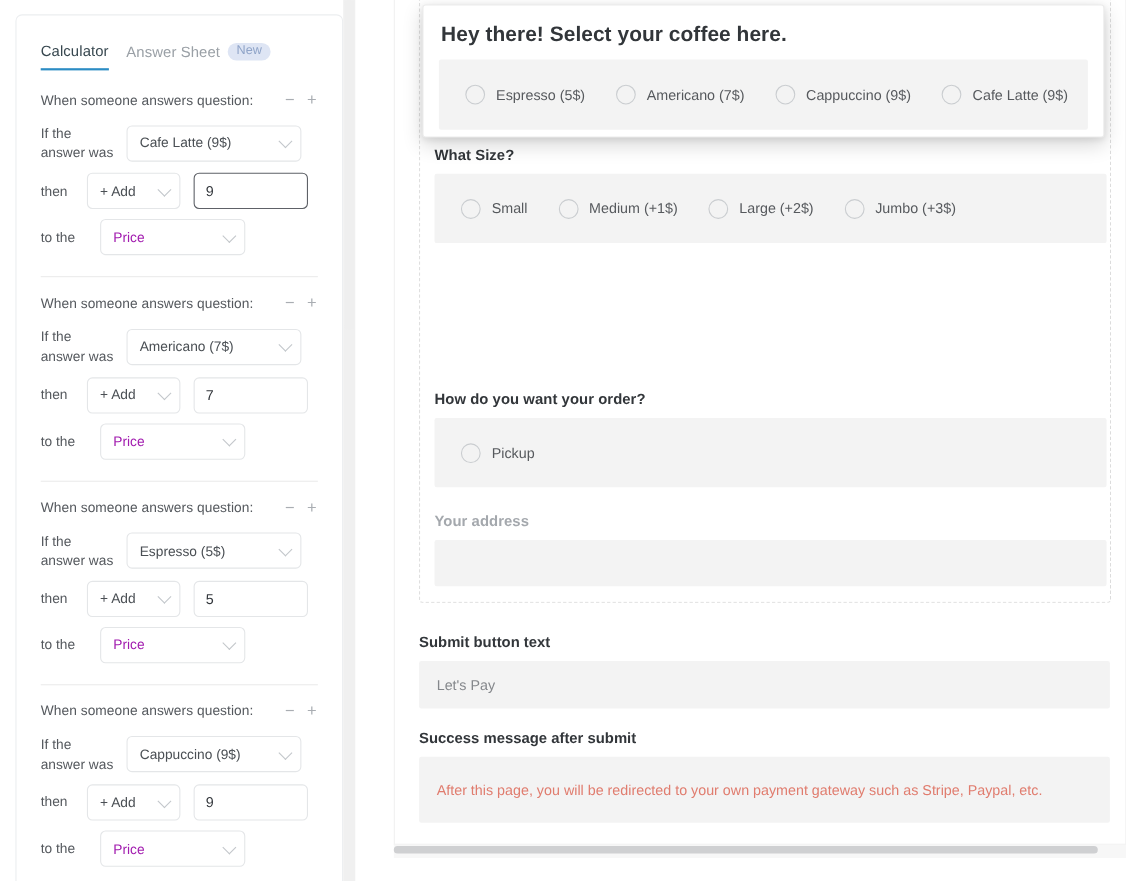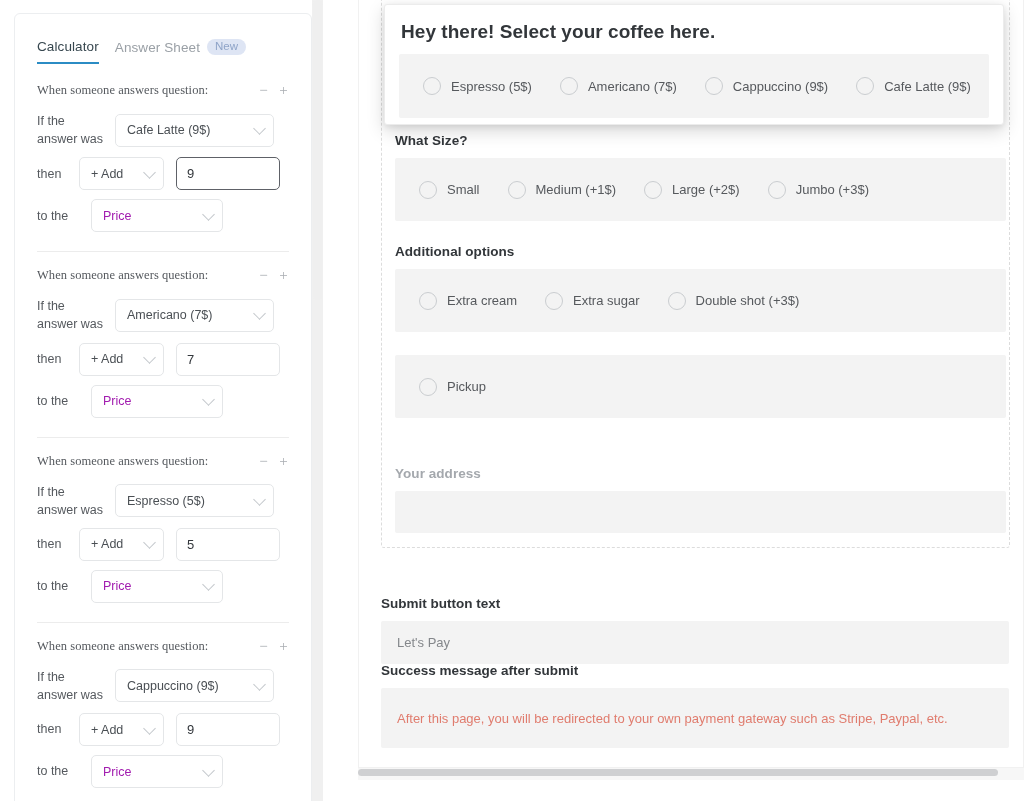--- a/index.html
+++ b/index.html
@@ -52,23 +52,22 @@
     font-size: 11.5px; color: #8fa4c8;
     background: #dee5f4; border-radius: 9px;
     padding: 2px 8px 3px; line-height: 1;
   }
 
   .rule-list { padding: 0 0 0 0; }
   .rule-block { padding: 16px 22px 10px 22px; position: relative; }
   .rule-sep { height: 1px; background: #ececec; margin: 0 22px; }
 
   .rule-head {
-    display: flex; align-items: flex-start; justify-content: space-between;
+    display: flex; align-items: center; justify-content: space-between;
     margin-bottom: 14px;
-    font-family: Liberation Serif, serif;
   }
   .rule-head-label { font-size: 12.5px; color: #55595e; letter-spacing: .05px; }
   .rule-head-icons { display: flex; align-items: center; gap: 9px; }
   .icon-btn {
     font-size: 15px; color: #a9adb2; cursor: pointer; line-height: 1;
     width: 11px; text-align: center; user-select: none;
   }
 
   .rule-row { display: flex; align-items: center; margin-bottom: 9px; gap: 12px; }
   .rule-label {
@@ -358,53 +357,37 @@
           <span class="radio"></span>
           <span class="opt-label">Large (+2$)</span>
         </div>
         <div class="opt">
           <span class="radio"></span>
           <span class="opt-label">Jumbo (+3$)</span>
         </div>
       </div>
     </div>
 
-    <div class="q-section" style="top:244px;">
-      <div class="q-title">Additional options</div>
-      <div class="opt-box" style="height:63px;">
-        <div class="opt">
-          <span class="radio"></span>
-          <span class="opt-label">Extra cream</span>
-        </div>
-        <div class="opt">
-          <span class="radio"></span>
-          <span class="opt-label">Extra sugar</span>
-        </div>
-        <div class="opt">
-          <span class="radio"></span>
-          <span class="opt-label">Double shot (+3$)</span>
-        </div>
-      </div>
-    </div>
 
     <div class="q-section" style="top:355px;">
+      <div class="q-title">How do you want your order?</div>
       <div class="opt-box" style="height:63px;gap:46px;">
         <div class="opt">
           <span class="radio"></span>
           <span class="opt-label">Pickup</span>
         </div>
       </div>
     </div>
 
     <div class="q-section" style="top:466px;">
       <div class="q-title muted">Your address</div>
       <div class="addr-box" style="height:42px;"></div>
     </div>
 
-    <div class="field-block" style="top:596px;left:22px;">
+    <div class="field-block" style="top:576px;left:22px;">
       <div class="field-label">Submit button text</div>
       <div class="field-box gray-text" style="height:43px;">
         <span>Let's Pay</span>
       </div>
     </div>
 
     <div class="field-block" style="top:663px;left:22px;">
       <div class="field-label">Success message after submit</div>
       <div class="field-box red-text" style="height:60px;">
         <span>After this page, you will be redirected to your own payment gateway such as Stripe, Paypal, etc.</span>

